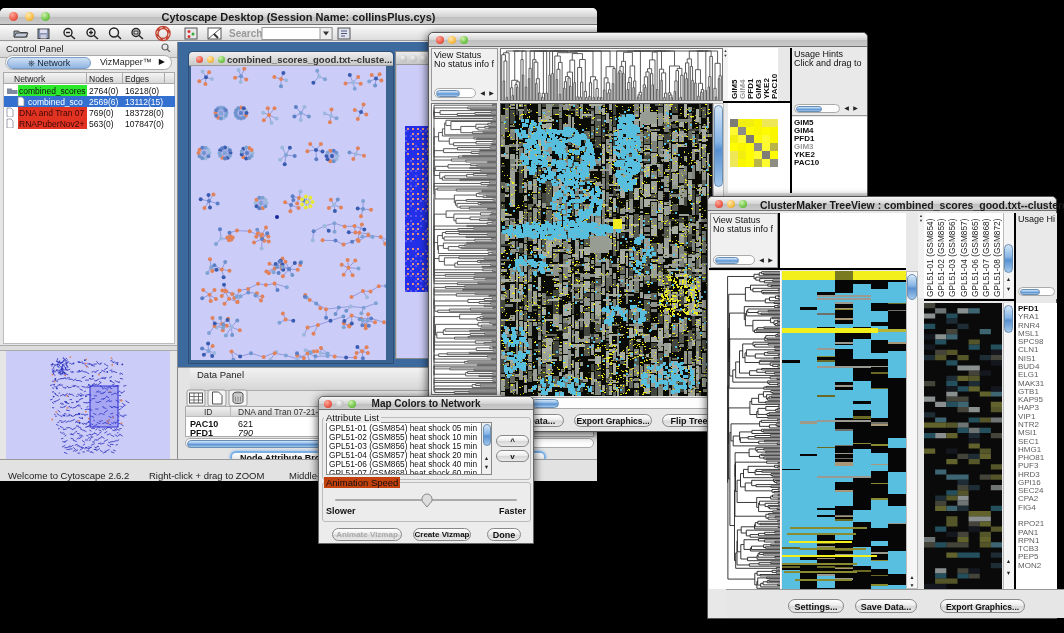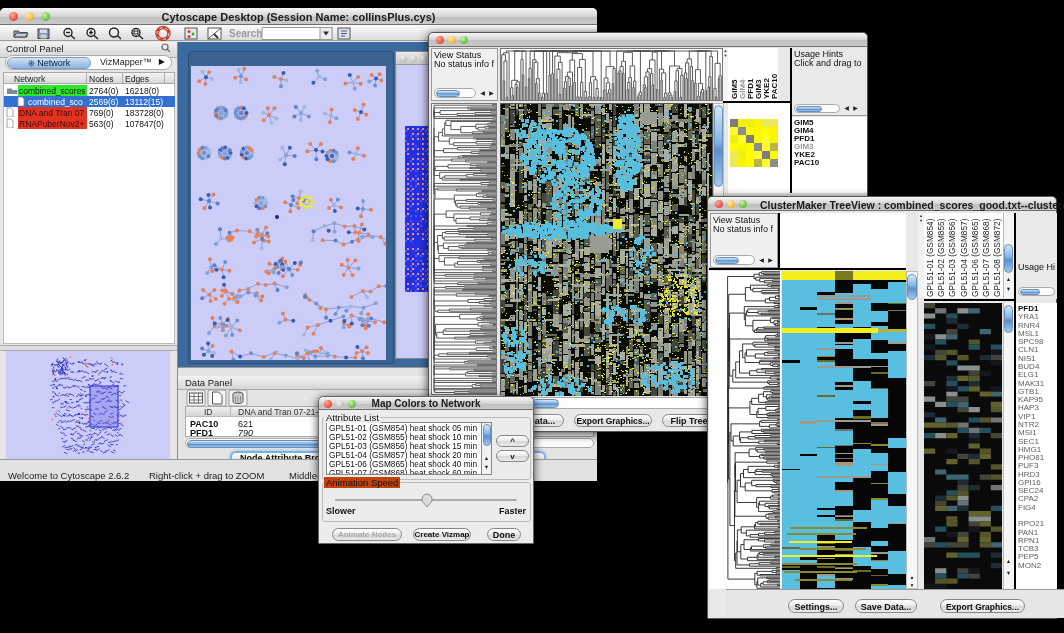--- a/index.html
+++ b/index.html
@@ -192,20 +192,26 @@
         </div>
         <div class="abs" style="left:1px;top:13px;width:79px;height:293px;background:#ccccf8;">
           <div class="abs" style="left:8px;top:61px;"><svg width="30" height="166" style="">
               <rect width="30" height="166" fill="#2330e8"></rect>
               <path d="M2 2h2v2h-2zM7 2h2v2h-2zM12 2h2v2h-2zM17 2h2v2h-2zM22 2h2v2h-2zM27 2h2v2h-2zM7 7h2v2h-2zM12 7h2v2h-2zM17 7h2v2h-2zM22 7h2v2h-2zM27 7h2v2h-2zM7 12h2v2h-2zM12 12h2v2h-2zM17 12h2v2h-2zM22 12h2v2h-2zM27 12h2v2h-2zM2 17h2v2h-2zM7 17h2v2h-2zM17 17h2v2h-2zM22 17h2v2h-2zM27 17h2v2h-2zM2 22h2v2h-2zM7 22h2v2h-2zM12 22h2v2h-2zM17 22h2v2h-2zM22 22h2v2h-2zM27 22h2v2h-2zM2 27h2v2h-2zM12 27h2v2h-2zM17 27h2v2h-2zM22 27h2v2h-2zM27 27h2v2h-2zM7 32h2v2h-2zM12 32h2v2h-2zM17 32h2v2h-2zM27 32h2v2h-2zM2 37h2v2h-2zM7 37h2v2h-2zM12 37h2v2h-2zM17 37h2v2h-2zM22 37h2v2h-2zM27 37h2v2h-2zM2 42h2v2h-2zM7 42h2v2h-2zM12 42h2v2h-2zM17 42h2v2h-2zM22 42h2v2h-2zM27 42h2v2h-2zM2 47h2v2h-2zM17 47h2v2h-2zM22 47h2v2h-2zM27 47h2v2h-2zM2 52h2v2h-2zM7 52h2v2h-2zM12 52h2v2h-2zM17 52h2v2h-2zM27 52h2v2h-2zM2 57h2v2h-2zM12 57h2v2h-2zM17 57h2v2h-2zM22 57h2v2h-2zM27 57h2v2h-2zM2 62h2v2h-2zM7 62h2v2h-2zM17 62h2v2h-2zM22 62h2v2h-2zM27 62h2v2h-2zM2 67h2v2h-2zM7 67h2v2h-2zM12 67h2v2h-2zM17 67h2v2h-2zM22 67h2v2h-2zM27 67h2v2h-2zM2 72h2v2h-2zM7 72h2v2h-2zM12 72h2v2h-2zM17 72h2v2h-2zM22 72h2v2h-2zM27 72h2v2h-2zM2 77h2v2h-2zM7 77h2v2h-2zM12 77h2v2h-2zM22 77h2v2h-2zM27 77h2v2h-2zM2 82h2v2h-2zM12 82h2v2h-2zM17 82h2v2h-2zM22 82h2v2h-2zM2 87h2v2h-2zM17 92h2v2h-2zM27 92h2v2h-2zM2 97h2v2h-2zM7 97h2v2h-2zM12 97h2v2h-2zM27 97h2v2h-2zM2 102h2v2h-2zM7 102h2v2h-2zM12 102h2v2h-2zM22 102h2v2h-2zM27 102h2v2h-2zM2 107h2v2h-2zM7 107h2v2h-2zM12 107h2v2h-2zM17 107h2v2h-2zM22 107h2v2h-2zM27 107h2v2h-2zM2 112h2v2h-2zM7 112h2v2h-2zM17 112h2v2h-2zM22 112h2v2h-2zM27 112h2v2h-2zM22 117h2v2h-2zM27 117h2v2h-2zM2 122h2v2h-2zM7 122h2v2h-2zM12 122h2v2h-2zM27 122h2v2h-2zM2 127h2v2h-2zM12 127h2v2h-2zM17 127h2v2h-2zM22 127h2v2h-2zM27 127h2v2h-2zM2 132h2v2h-2zM7 132h2v2h-2zM22 132h2v2h-2zM7 137h2v2h-2zM12 137h2v2h-2zM17 137h2v2h-2zM22 137h2v2h-2zM27 137h2v2h-2zM2 142h2v2h-2zM7 142h2v2h-2zM17 142h2v2h-2zM22 142h2v2h-2zM27 142h2v2h-2zM2 147h2v2h-2zM7 147h2v2h-2zM12 147h2v2h-2zM17 147h2v2h-2zM22 147h2v2h-2zM27 147h2v2h-2zM12 152h2v2h-2zM17 152h2v2h-2zM22 152h2v2h-2zM27 152h2v2h-2zM2 157h2v2h-2zM7 157h2v2h-2zM12 157h2v2h-2zM22 157h2v2h-2zM27 157h2v2h-2zM2 162h2v2h-2zM12 162h2v2h-2zM17 162h2v2h-2zM27 162h2v2h-2z" fill="#e8937e"></path>
               <path d="M0 4h2v2h-2zM15 4h2v2h-2zM20 4h2v2h-2zM0 9h2v2h-2zM5 9h2v2h-2zM10 9h2v2h-2zM0 14h2v2h-2zM25 14h2v2h-2zM10 19h2v2h-2zM25 19h2v2h-2zM0 24h2v2h-2zM20 24h2v2h-2zM25 24h2v2h-2zM25 29h2v2h-2zM5 34h2v2h-2zM15 34h2v2h-2zM20 34h2v2h-2zM20 39h2v2h-2zM25 39h2v2h-2zM0 44h2v2h-2zM5 44h2v2h-2zM10 44h2v2h-2zM0 49h2v2h-2zM10 49h2v2h-2zM20 49h2v2h-2zM25 49h2v2h-2zM5 54h2v2h-2zM10 54h2v2h-2zM20 54h2v2h-2zM5 59h2v2h-2zM10 59h2v2h-2zM20 59h2v2h-2zM25 59h2v2h-2zM0 64h2v2h-2zM5 64h2v2h-2zM5 69h2v2h-2zM20 69h2v2h-2zM25 69h2v2h-2zM5 74h2v2h-2zM15 74h2v2h-2zM20 74h2v2h-2zM25 74h2v2h-2zM5 79h2v2h-2zM25 79h2v2h-2zM10 84h2v2h-2zM15 84h2v2h-2zM20 84h2v2h-2zM25 84h2v2h-2zM0 89h2v2h-2zM5 89h2v2h-2zM10 89h2v2h-2zM15 89h2v2h-2zM5 94h2v2h-2zM15 94h2v2h-2zM20 94h2v2h-2zM0 99h2v2h-2zM5 99h2v2h-2zM15 99h2v2h-2zM25 99h2v2h-2zM0 104h2v2h-2zM10 104h2v2h-2zM20 104h2v2h-2zM20 109h2v2h-2zM25 109h2v2h-2zM0 114h2v2h-2zM5 114h2v2h-2zM25 114h2v2h-2zM25 119h2v2h-2zM0 124h2v2h-2zM10 124h2v2h-2zM20 124h2v2h-2zM25 124h2v2h-2zM10 129h2v2h-2zM15 129h2v2h-2zM25 129h2v2h-2zM0 134h2v2h-2zM5 134h2v2h-2zM10 134h2v2h-2zM15 134h2v2h-2zM25 134h2v2h-2zM0 139h2v2h-2zM5 139h2v2h-2zM10 139h2v2h-2zM5 144h2v2h-2zM15 144h2v2h-2zM20 144h2v2h-2zM25 144h2v2h-2zM0 149h2v2h-2zM5 149h2v2h-2zM10 149h2v2h-2zM15 149h2v2h-2zM20 149h2v2h-2zM25 149h2v2h-2zM10 154h2v2h-2zM15 154h2v2h-2zM20 154h2v2h-2zM10 159h2v2h-2zM15 159h2v2h-2zM20 159h2v2h-2zM25 159h2v2h-2zM0 164h2v2h-2zM5 164h2v2h-2zM10 164h2v2h-2zM20 164h2v2h-2z" fill="#5555f5"></path>
             </svg></div>
         </div>
       </div>
       <div class="abs" style="left:10px;top:9px;width:206px;height:313px;background:#3a6391;border:1px solid #2d4f77;border-radius:4px 4px 0 0;">
+        <div class="abs" style="left:0;top:0;width:100%;height:14px;background:linear-gradient(#efefef,#c9c9c9);border-radius:4px 4px 0 0;border-bottom:1px solid #999;">
+          <div class="tl r" style="left:7px;top:3.5px;width:7px;height:7px;"></div>
+          <div class="tl y" style="left:18px;top:3.5px;width:7px;height:7px;"></div>
+          <div class="tl g" style="left:29px;top:3.5px;width:7px;height:7px;"></div>
+          <div class="ttxt" style="top:1.5px;font-size:9.5px;color:#333;padding-left:38px;width:calc(100% - 38px);">combined_scores_good.txt--cluste...</div>
+        </div>
         <div class="abs" style="left:2px;top:14px;width:195px;height:294px;background:#ccccf8;overflow:hidden;"><svg width="196" height="294" style="">
             <path d="M15 11.3L21.0 13.0M15 11.3L14.4 18.1M15 11.3L8.3 15.2M15 11.3L11.6 5.4M15 11.3L18.1 6.2M50 10.2L55.2 13.4M50 10.2L49.7 15.9M50 10.2L44.1 11.7M50 10.2L47.6 3.9M50 10.2L53.3 2.8M90 13.1L95.2 14.2M90 13.1L90.0 20.2M90 13.1L83.3 10.9M90 13.1L92.4 7.1M128 10.5L134.0 13.3M128 10.5L122.4 16.7M128 10.5L126.2 4.7M162 16.4L169.7 17.7M162 16.4L163.8 22.7M162 16.4L154.5 17.4M162 16.4L158.8 9.1M162 16.4L167.2 11.0M185 12.5L190.4 14.6M185 12.5L184.1 19.5M185 12.5L178.2 15.6M185 12.5L180.7 8.9M185 12.5L188.6 8.2M30 47L35.5 47.0M30 47L34.8 49.8M30 47L32.8 51.8M30 47L30.0 52.5M30 47L27.2 51.8M30 47L25.2 49.8M30 47L24.5 47.0M30 47L25.2 44.2M30 47L27.2 42.2M30 47L30.0 41.5M30 47L32.8 42.2M30 47L34.8 44.2M50 47L55.5 47.0M50 47L54.8 49.8M50 47L52.8 51.8M50 47L50.0 52.5M50 47L47.2 51.8M50 47L45.2 49.8M50 47L44.5 47.0M50 47L45.2 44.2M50 47L47.2 42.2M50 47L50.0 41.5M50 47L52.8 42.2M50 47L54.8 44.2M78 49L85.6 52.5M78 49L80.5 57.1M78 49L72.8 54.3M78 49L72.2 46.7M78 49L76.8 42.2M78 49L83.5 42.3M110 47L117.9 50.6M110 47L109.7 53.9M110 47L103.4 50.6M110 47L104.9 41.0M110 47L113.5 41.1M140 50L145.5 52.2M140 50L138.9 56.2M140 50L133.8 47.4M140 50L140.5 43.5M170 46L175.3 48.5M170 46L166.8 52.9M170 46L163.8 44.1M170 46L172.6 38.6M13 87L18.5 87.0M13 87L17.4 90.2M13 87L14.7 92.2M13 87L11.3 92.2M13 87L8.6 90.2M13 87L7.5 87.0M13 87L8.6 83.8M13 87L11.3 81.8M13 87L14.7 81.8M13 87L17.4 83.8M34 87L39.5 87.0M34 87L38.8 89.8M34 87L36.8 91.8M34 87L34.0 92.5M34 87L31.2 91.8M34 87L29.2 89.8M34 87L28.5 87.0M34 87L29.2 84.2M34 87L31.2 82.2M34 87L34.0 81.5M34 87L36.8 82.2M34 87L38.8 84.2M56 87L61.5 87.0M56 87L60.6 90.0M56 87L58.3 92.0M56 87L55.2 92.4M56 87L52.4 91.2M56 87L50.7 88.5M56 87L50.7 85.5M56 87L52.4 82.8M56 87L55.2 81.6M56 87L58.3 82.0M56 87L60.6 84.0M95 89L103.7 90.0M95 89L93.7 98.3M95 89L89.1 93.8M95 89L91.2 81.4M95 89L98.9 81.7M125 84L131.5 85.6M125 84L125.3 93.3M125 84L116.4 85.2M125 84L119.2 77.9M125 84L129.9 77.9M141 90L146.5 90.0M141 90L145.4 93.2M141 90L142.7 95.2M141 90L139.3 95.2M141 90L136.6 93.2M141 90L135.5 90.0M141 90L136.6 86.8M141 90L139.3 84.8M141 90L142.7 84.8M141 90L145.4 86.8M165 88L173.0 89.7M165 88L162.3 93.0M165 88L158.5 86.4M165 88L166.9 82.3M18 135L26.6 137.6M18 135L19.0 141.4M18 135L13.5 142.0M18 135L9.7 133.3M18 135L17.5 129.0M18 135L22.5 128.6M70 137L75.5 137.0M70 137L74.4 140.2M70 137L71.7 142.2M70 137L68.3 142.2M70 137L65.6 140.2M70 137L64.5 137.0M70 137L65.6 133.8M70 137L68.3 131.8M70 137L71.7 131.8M70 137L74.4 133.8M100 139L107.5 141.9M100 139L99.4 145.3M100 139L94.1 136.3M100 139L102.4 133.9M108 132L112.7 134.4M108 132L106.1 137.6M108 132L101.6 130.3M108 132L109.4 125.5M116 136L121.5 136.0M116 136L119.4 140.3M116 136L114.8 141.4M116 136L111.0 138.4M116 136L111.0 133.6M116 136L114.8 130.6M116 136L119.4 131.7M143 139L150.0 141.6M143 139L143.9 145.0M143 139L137.9 142.1M143 139L139.9 133.7M143 139L146.8 133.5M172 143L180.0 143.8M172 143L170.0 150.3M172 143L166.7 142.4M172 143L172.1 135.1M30.1 172.5L40.4 173.5M30.1 172.5L25.0 178.0M30.1 172.5L29.0 163.2M39.1 170.1L41.7 171.5M41.7 171.5L36.4 171.6M36.4 171.6L39.1 170.1M38.5 166.7L46.0 164.6M38.5 166.7L38.0 174.2M46.0 164.6L58.7 165.2M58.7 165.2L70.7 171.0M71.0 168.5L77.3 170.5M71.0 168.5L73.2 174.7M71.0 168.5L65.3 170.7M71.0 168.5L66.2 163.7M71.0 168.5L75.0 161.4M71.1 172.9L77.7 175.6M71.1 172.9L70.6 182.6M71.1 172.9L63.0 176.5M71.1 172.9L66.9 167.3M71.1 172.9L76.2 167.2M122.6 165.3L133.4 160.1M122.6 165.3L121.7 174.2M133.4 160.1L143.4 157.2M133.4 160.1L137.7 164.8M143.4 157.2L153.7 160.5M143.4 157.2L143.5 165.8M153.7 160.5L163.5 160.1M163.5 160.1L173.3 163.4M163.5 160.1L164.4 166.6M131.6 174.3L144.5 174.6M144.5 174.6L152.6 178.6M152.6 178.6L161.1 175.7M161.1 175.7L171.5 170.4M171.5 170.4L181.5 171.1M167.6 175.0L177.2 169.1M177.2 169.1L189.6 171.0M189.6 171.0L200.1 175.8M189.6 171.0L194.2 177.7M200.1 175.8L211.1 181.2M200.1 175.8L201.6 184.3M211.1 181.2L219.2 182.4M211.1 181.2L215.7 189.5M219.2 182.4L229.8 178.4M168.3 166.7L177.2 168.0M168.3 166.7L166.7 174.0M168.3 166.7L157.8 166.3M168.3 166.7L170.9 158.5M20.2 201.2L25.5 203.7M20.2 201.2L16.4 207.0M20.2 201.2L19.0 193.3M30.8 203.4L38.5 204.8M30.8 203.4L32.6 211.2M30.8 203.4L21.2 205.1M30.8 203.4L23.4 199.2M30.8 203.4L34.2 195.9M75.4 205.6L77.9 207.2M77.9 207.2L83.6 202.5M83.6 202.5L75.4 205.6M86.2 201.0L92.2 203.7M86.2 201.0L82.6 206.3M86.2 201.0L78.5 197.8M86.2 201.0L88.6 195.5M91.5 198.5L89.6 194.7M89.6 194.7L90.6 202.0M90.6 202.0L91.5 198.5M91.2 201.0L98.1 203.5M91.2 201.0L87.6 207.1M91.2 201.0L84.7 198.1M91.2 201.0L91.5 192.6M98.0 203.0L106.7 203.7M98.0 203.0L101.3 209.1M98.0 203.0L91.9 210.3M98.0 203.0L90.8 198.8M98.0 203.0L94.5 195.8M98.0 203.0L103.8 197.0M109.1 199.0L109.6 196.7M109.6 196.7L110.3 195.8M110.3 195.8L109.1 199.0M157.4 201.7L167.5 202.4M157.4 201.7L161.6 209.3M157.4 201.7L152.7 208.7M157.4 201.7L150.7 198.8M157.4 201.7L156.6 194.1M157.4 201.7L164.3 194.6M18.5 228.7L24.9 233.0M18.5 228.7L19.7 235.1M18.5 228.7L11.2 232.3M18.5 228.7L12.2 224.0M18.5 228.7L23.5 224.0M31.4 224.6L41.8 228.0M41.8 228.0L49.6 230.2M41.8 228.0L43.3 232.0M49.6 230.2L57.3 226.6M49.6 230.2L46.3 236.0M57.3 226.6L65.9 227.3M35.2 225.2L41.2 227.9M35.2 225.2L30.8 230.1M35.2 225.2L33.0 218.7M38.1 232.7L46.5 236.0M38.1 232.7L33.5 237.7M38.1 232.7L33.7 224.8M48.4 224.4L57.1 222.9M48.4 224.4L45.7 230.9M57.1 222.9L67.0 217.7M67.0 217.7L74.9 219.0M74.9 219.0L83.5 217.6M83.5 217.6L95.8 221.2M83.5 217.6L86.5 223.9M71.4 230.6L64.5 229.6M64.5 229.6L70.0 234.6M70.0 234.6L71.4 230.6M114.3 228.9L113.9 230.7M113.9 230.7L118.7 234.0M118.7 234.0L114.3 228.9M115.6 231.6L125.2 237.5M125.2 237.5L135.0 243.2M125.2 237.5L129.4 242.2M135.0 243.2L147.8 241.6M135.0 243.2L135.1 251.7M147.8 241.6L159.9 240.6M147.8 241.6L144.5 247.9M159.9 240.6L172.7 241.7M159.9 240.6L155.3 244.8M172.7 241.7L184.9 237.2M172.7 241.7L170.4 247.3M160.5 231.0L171.9 225.1M171.9 225.1L179.5 225.4M171.9 225.1L176.0 231.3M179.5 225.4L187.8 220.2M187.8 220.2L195.2 220.0M195.2 220.0L207.7 218.8M23.5 260.1L32.1 261.7M23.5 260.1L18.0 267.1M23.5 260.1L21.5 252.0M31.1 257.9L35.7 259.7M31.1 257.9L31.8 264.3M31.1 257.9L25.6 261.4M31.1 257.9L23.8 257.4M31.1 257.9L29.3 252.1M31.1 257.9L36.5 254.0M40.4 261.1L48.8 264.3M40.4 261.1L41.2 269.1M40.4 261.1L34.9 269.5M40.4 261.1L32.4 258.7M40.4 261.1L37.0 252.7M40.4 261.1L46.3 254.4M94.6 253.6L102.3 254.8M94.6 253.6L88.4 256.8M94.6 253.6L91.9 247.5M116.6 261.6L127.0 259.0M116.6 261.6L113.0 268.8M127.0 259.0L139.5 254.7M127.0 259.0L122.5 267.7M139.5 254.7L152.4 250.5M153.4 254.9L160.6 249.6M153.4 254.9L152.8 261.3M160.6 249.6L170.1 252.8M160.6 249.6L160.8 257.5M170.1 252.8L180.2 252.4M170.1 252.8L171.4 259.2M180.2 252.4L193.0 256.3M193.0 256.3L202.1 259.2M202.1 259.2L211.3 254.2M202.1 259.2L206.6 268.0M158.1 260.4L158.7 259.4M158.7 259.4L152.8 257.3M152.8 257.3L158.1 260.4M177.8 259.7L171.6 254.2M171.6 254.2L174.8 259.6M174.8 259.6L177.8 259.7M176.5 254.8L184.0 256.3M176.5 254.8L174.7 262.3M176.5 254.8L168.7 253.3M176.5 254.8L177.2 248.3M17.5 285.0L23.3 286.9M17.5 285.0L21.2 289.9M17.5 285.0L12.9 288.8M17.5 285.0L11.1 282.4M17.5 285.0L17.1 277.4M17.5 285.0L21.6 280.1M40.5 285.5L49.1 290.5M40.5 285.5L42.4 293.8M49.1 290.5L60.0 287.3M60.0 287.3L72.7 291.0M72.7 291.0L85.2 286.0M83.7 287.3L94.9 289.4M83.7 287.3L79.5 293.6M94.9 289.4L106.5 292.9M106.5 292.9L116.5 287.5M106.5 292.9L103.4 298.7M116.5 287.5L124.5 290.3M116.5 287.5L118.4 295.5M124.5 290.3L136.6 290.1M124.5 290.3L122.6 298.4M106.1 289.6L112.9 292.1M112.9 292.1L106.0 287.3M106.0 287.3L106.1 289.6M122.7 285.6L114.7 284.2M114.7 284.2L119.9 286.4M119.9 286.4L122.7 285.6M126.0 285.2L135.2 288.1M135.2 288.1L143.7 290.6M143.7 290.6L155.1 291.5M155.1 291.5L164.3 291.5M129.7 287.3L136.6 287.6M136.6 287.6L130.0 282.1M130.0 282.1L129.7 287.3M171.1 285.3L176.9 287.0M171.1 285.3L171.9 292.3M171.1 285.3L165.6 287.0M171.1 285.3L166.4 281.0M171.1 285.3L175.6 281.3M12.4 319.5L20.5 319.6M12.4 319.5L13.5 325.4M12.4 319.5L7.1 322.7M12.4 319.5L7.2 315.0M12.4 319.5L17.4 314.7M40.3 310.1L43.2 316.5M43.2 316.5L45.9 315.0M45.9 315.0L40.3 310.1M95.6 317.8L106.5 313.2M106.5 313.2L114.4 311.2M106.5 313.2L107.5 317.5M114.4 311.2L125.1 316.9M112.2 313.6L120.3 308.1M120.3 308.1L131.1 309.1M131.1 309.1L139.7 304.1M149.4 317.8L152.8 317.0M152.8 317.0L152.9 324.1M152.9 324.1L149.4 317.8M155.2 311.1L155.9 313.7M155.9 313.7L156.8 313.3M156.8 313.3L155.2 311.1M160.6 312.5L169.4 313.9M160.6 312.5L163.4 318.5M160.6 312.5L154.5 316.2M160.6 312.5L155.1 309.9M160.6 312.5L157.2 305.6M160.6 312.5L165.2 306.2M185.7 318.7L183.8 319.1M183.8 319.1L182.2 318.2M182.2 318.2L185.7 318.7M46.1 344.8L53.1 349.0M46.1 344.8L47.6 353.4M46.1 344.8L39.3 346.1M46.1 344.8L38.9 338.9M46.1 344.8L51.7 337.9M49.3 346.6L60.4 352.0M60.4 352.0L70.3 353.9M70.3 353.9L77.4 348.8M70.3 353.9L75.2 359.6M77.4 348.8L87.6 344.6M77.4 348.8L74.6 357.3M87.6 344.6L96.2 347.9M56.7 340.3L61.7 341.5M56.7 340.3L57.0 347.6M56.7 340.3L52.1 341.9M56.7 340.3L51.2 336.4M56.7 340.3L60.2 334.9M67.4 346.7L73.6 348.3M67.4 346.7L62.8 353.2M67.4 346.7L66.0 337.4M87.1 345.0L94.5 345.1M87.1 345.0L84.9 353.0M87.1 345.0L78.6 342.7M87.1 345.0L87.5 335.9M121.0 345.2L133.4 347.2M121.0 345.2L118.5 349.9M133.4 347.2L142.1 345.7M133.4 347.2L138.2 354.3M142.1 345.7L150.6 350.7M150.6 350.7L159.5 344.7M150.6 350.7L154.7 358.7M162.3 341.3L167.3 341.6M162.3 341.3L163.1 348.7M162.3 341.3L157.5 342.9M162.3 341.3L159.0 335.8M162.3 341.3L165.1 336.2" stroke="#8a94da" stroke-width="0.9" fill="none"></path>
             <g fill="#9db8dd">
               <circle cx="21.0" cy="13.0" r="2.0"></circle>
               <circle cx="11.6" cy="5.4" r="2.0"></circle>
               <circle cx="49.7" cy="15.9" r="2.0"></circle>
               <circle cx="47.6" cy="3.9" r="2.0"></circle>
               <circle cx="95.2" cy="14.2" r="2.0"></circle>
               <circle cx="128" cy="10.5" r="2.0"></circle>
               <circle cx="162" cy="16.4" r="2.0"></circle>
@@ -730,21 +736,21 @@
               <circle cx="119.4" cy="131.7" r="2.0"></circle>
               <circle cx="116" cy="136" r="2.0"></circle>
             </g>
             <g fill="#16279b">
               <circle cx="86" cy="151" r="2.0"></circle>
             </g>
           </svg></div>
       </div>
     </div>
     <div class="abs" style="left:178px;top:359px;width:419px;height:100px;background:#e4e4e4;border-top:1px solid #999;">
-      <div class="abs" style="left:0;top:0;width:100%;height:14px;background:linear-gradient(#f2f2f2,#d6d6d6);border-bottom:1px solid #aaa;margin-top:8px;">
+      <div class="abs" style="left:12px;top:0;width:100%;height:23px;background:linear-gradient(#f2f2f2,#d6d6d6);border-bottom:1px solid #aaa;">
         <span style="position:absolute;left:7px;top:1px;font-size:9.5px;color:#222;">Data Panel</span>
         <svg width="10" height="9" style="position:absolute;right:6px;top:1px;">
           <rect x="1" y="1" width="8" height="7" fill="none" stroke="#666"></rect>
           <rect x="1" y="1" width="8" height="2.5" fill="#888"></rect>
         </svg>
       </div>
       <div class="abs" style="left:8px;top:19px;"><svg width="64" height="22" style="">
 <rect x="1" y="3" width="18" height="16" rx="2" fill="#f4f4f4" stroke="#999"></rect>
 <rect x="3.5" y="6" width="13" height="10" fill="#fff" stroke="#555"></rect>
 <path d="M3.5 9.5h13M3.5 13h13M8 6v10M12.5 6v10" stroke="#555" stroke-width="0.8"></path>
@@ -912,21 +918,21 @@
     <div class="btn" style="left:177px;top:38px;width:33px;height:12px;line-height:11px;border-radius:6px;font-size:8px;">^</div>
     <div class="btn" style="left:177px;top:53px;width:33px;height:12px;line-height:11px;border-radius:6px;font-size:8px;">v</div>
     <div class="abs" style="left:5px;top:80px;font-size:9.5px;color:#111;background:#c2410c;padding:0 2px;z-index:3;">Animation Speed</div>
     <div class="abs" style="left:3px;top:85px;width:209px;height:40px;border:1px solid #bbb;border-radius:3px;"></div>
     <div class="abs" style="left:16px;top:102px;width:182px;height:2px;background:#aaa;border-radius:1px;"></div>
     <svg width="14" height="15" style="position:absolute;left:101px;top:96px;">
       <path d="M2 6a5 5 0 0 1 10 0v2l-5 6-5-6z" fill="#ddd" stroke="#888"></path>
     </svg>
     <div class="abs" style="left:7px;top:109px;font-size:9px;font-weight:bold;color:#111;">Slower</div>
     <div class="abs" style="left:180px;top:109px;font-size:9px;font-weight:bold;color:#111;">Faster</div>
-    <div class="btn" style="left:13px;top:131px;width:70px;height:13px;line-height:12px;color:#aaa;font-size:8px;">Animate Nodes</div>
+    <div class="btn" style="left:13px;top:131px;width:70px;height:13px;line-height:12px;color:#aaa;font-size:8px;">Animate Vizmap</div>
     <div class="btn" style="left:94px;top:131px;width:58px;height:13px;line-height:12px;font-size:8px;">Create Vizmap</div>
     <div class="btn" style="left:168px;top:131px;width:34px;height:13px;line-height:12px;">Done</div>
   </div>
 <div class="win" style="left:707px;top:196px;width:350px;height:423px;background:#e8e8e8;border:1px solid #555;">
     <div class="tbar" style="height:14px;"></div>
     <div class="tl r" style="left:7px;top:3px;width:8px;height:8px;"></div>
     <div class="tl y" style="left:19px;top:3px;width:8px;height:8px;"></div>
     <div class="tl g" style="left:31px;top:3px;width:8px;height:8px;"></div>
     <div class="ttxt" style="top:1.5px;font-size:10.5px;padding-left:52px;width:calc(100% - 52px);">ClusterMaker TreeView : combined_scores_good.txt--clustered</div>
     <div class="abs" style="left:2px;top:16px;width:68px;height:55px;background:#f0f0f0;border:1px solid #999;font-size:9px;color:#111;">
@@ -999,21 +1005,21 @@
         <path d="M0.0 31.2h11.2v5.2h-11.2zM0.0 41.6h11.2v5.2h-11.2zM66.8 46.8h11.2v5.2h-11.2zM66.8 57.2h11.2v5.2h-11.2zM55.7 67.6h11.2v5.2h-11.2zM22.3 83.2h11.2v5.2h-11.2zM66.8 83.2h11.2v5.2h-11.2zM44.6 135.2h11.2v5.2h-11.2zM22.3 145.6h11.2v5.2h-11.2zM44.6 223.6h11.2v5.2h-11.2zM22.3 228.8h11.2v5.2h-11.2zM44.6 265.2h11.2v5.2h-11.2zM0.0 280.8h11.2v5.2h-11.2zM11.1 280.8h11.2v5.2h-11.2zM66.8 286.0h11.2v5.2h-11.2z" fill="#14181e"></path>
         <path d="M44.6 36.4h11.2v5.2h-11.2zM22.3 46.8h11.2v5.2h-11.2zM11.1 52.0h11.2v5.2h-11.2zM33.4 52.0h11.2v5.2h-11.2zM44.6 72.8h11.2v5.2h-11.2zM66.8 104.0h11.2v5.2h-11.2zM55.7 114.4h11.2v5.2h-11.2zM22.3 119.6h11.2v5.2h-11.2zM55.7 145.6h11.2v5.2h-11.2zM44.6 156.0h11.2v5.2h-11.2zM66.8 161.2h11.2v5.2h-11.2zM66.8 171.6h11.2v5.2h-11.2zM33.4 187.2h11.2v5.2h-11.2zM22.3 192.4h11.2v5.2h-11.2zM22.3 213.2h11.2v5.2h-11.2zM22.3 218.4h11.2v5.2h-11.2zM66.8 223.6h11.2v5.2h-11.2zM55.7 228.8h11.2v5.2h-11.2zM55.7 239.2h11.2v5.2h-11.2zM11.1 275.6h11.2v5.2h-11.2zM22.3 275.6h11.2v5.2h-11.2zM22.3 286.0h11.2v5.2h-11.2z" fill="#55552a"></path>
         <path d="M33.4 72.8h11.2v5.2h-11.2zM44.6 83.2h11.2v5.2h-11.2zM55.7 88.4h11.2v5.2h-11.2zM66.8 98.8h11.2v5.2h-11.2zM0.0 119.6h11.2v5.2h-11.2zM11.1 119.6h11.2v5.2h-11.2zM22.3 130.0h11.2v5.2h-11.2zM44.6 140.4h11.2v5.2h-11.2zM0.0 145.6h11.2v5.2h-11.2zM55.7 150.8h11.2v5.2h-11.2zM22.3 156.0h11.2v5.2h-11.2zM11.1 202.8h11.2v5.2h-11.2zM44.6 208.0h11.2v5.2h-11.2zM55.7 208.0h11.2v5.2h-11.2zM55.7 218.4h11.2v5.2h-11.2zM33.4 234.0h11.2v5.2h-11.2zM55.7 234.0h11.2v5.2h-11.2zM22.3 249.6h11.2v5.2h-11.2z" fill="#62622c"></path>
       </svg></div>
     <div class="abs" style="left:295px;top:106px;width:11px;height:286px;background:#f6f6f6;border-left:1px solid #bbb;"></div>
     <div class="sbt" style="left:296px;top:108px;width:9px;height:28px;"></div>
     <div class="ar" style="left:296px;top:360px;width:9px;height:8px;font-size:5.5px;">▲</div>
     <div class="ar" style="left:296px;top:372px;width:9px;height:8px;font-size:5.5px;">▼</div>
     <div class="abs" style="left:306px;top:16px;width:2px;height:376px;background:#000;"></div>
     <div class="abs" style="left:308px;top:16px;width:41px;height:86px;background:#e9e9e9;font-size:9px;color:#111;overflow:hidden;">
-      <div style="position:absolute;left:2px;top:1px;white-space:nowrap;margin-top:48px;">Usage Hi</div>
+      <div style="position:absolute;left:2px;top:1px;white-space:nowrap;">Usage Hi</div>
       <div style="position:absolute;left:4px;top:10px;white-space:nowrap;margin-left:42px;">Click and</div>
       <div class="sb" style="left:2px;top:74px;width:37px;height:9px;"></div>
       <div class="sbt" style="left:3.5px;top:75.5px;width:20px;height:6px;"></div>
     </div>
     <div class="abs" style="left:308px;top:106px;width:41px;height:286px;background:#fff;font-size:8px;overflow:hidden;">
       <div style="position:absolute;left:2px;top:1.0px;color:#111;font-weight:bold;">PFD1</div>
       <div style="position:absolute;left:2px;top:9.3px;color:#606060;font-weight:normal;">YRA1</div>
       <div style="position:absolute;left:2px;top:17.6px;color:#606060;font-weight:normal;">RNR4</div>
       <div style="position:absolute;left:2px;top:25.8px;color:#606060;font-weight:normal;">MSL1</div>
       <div style="position:absolute;left:2px;top:34.1px;color:#606060;font-weight:normal;">SPC98</div>

